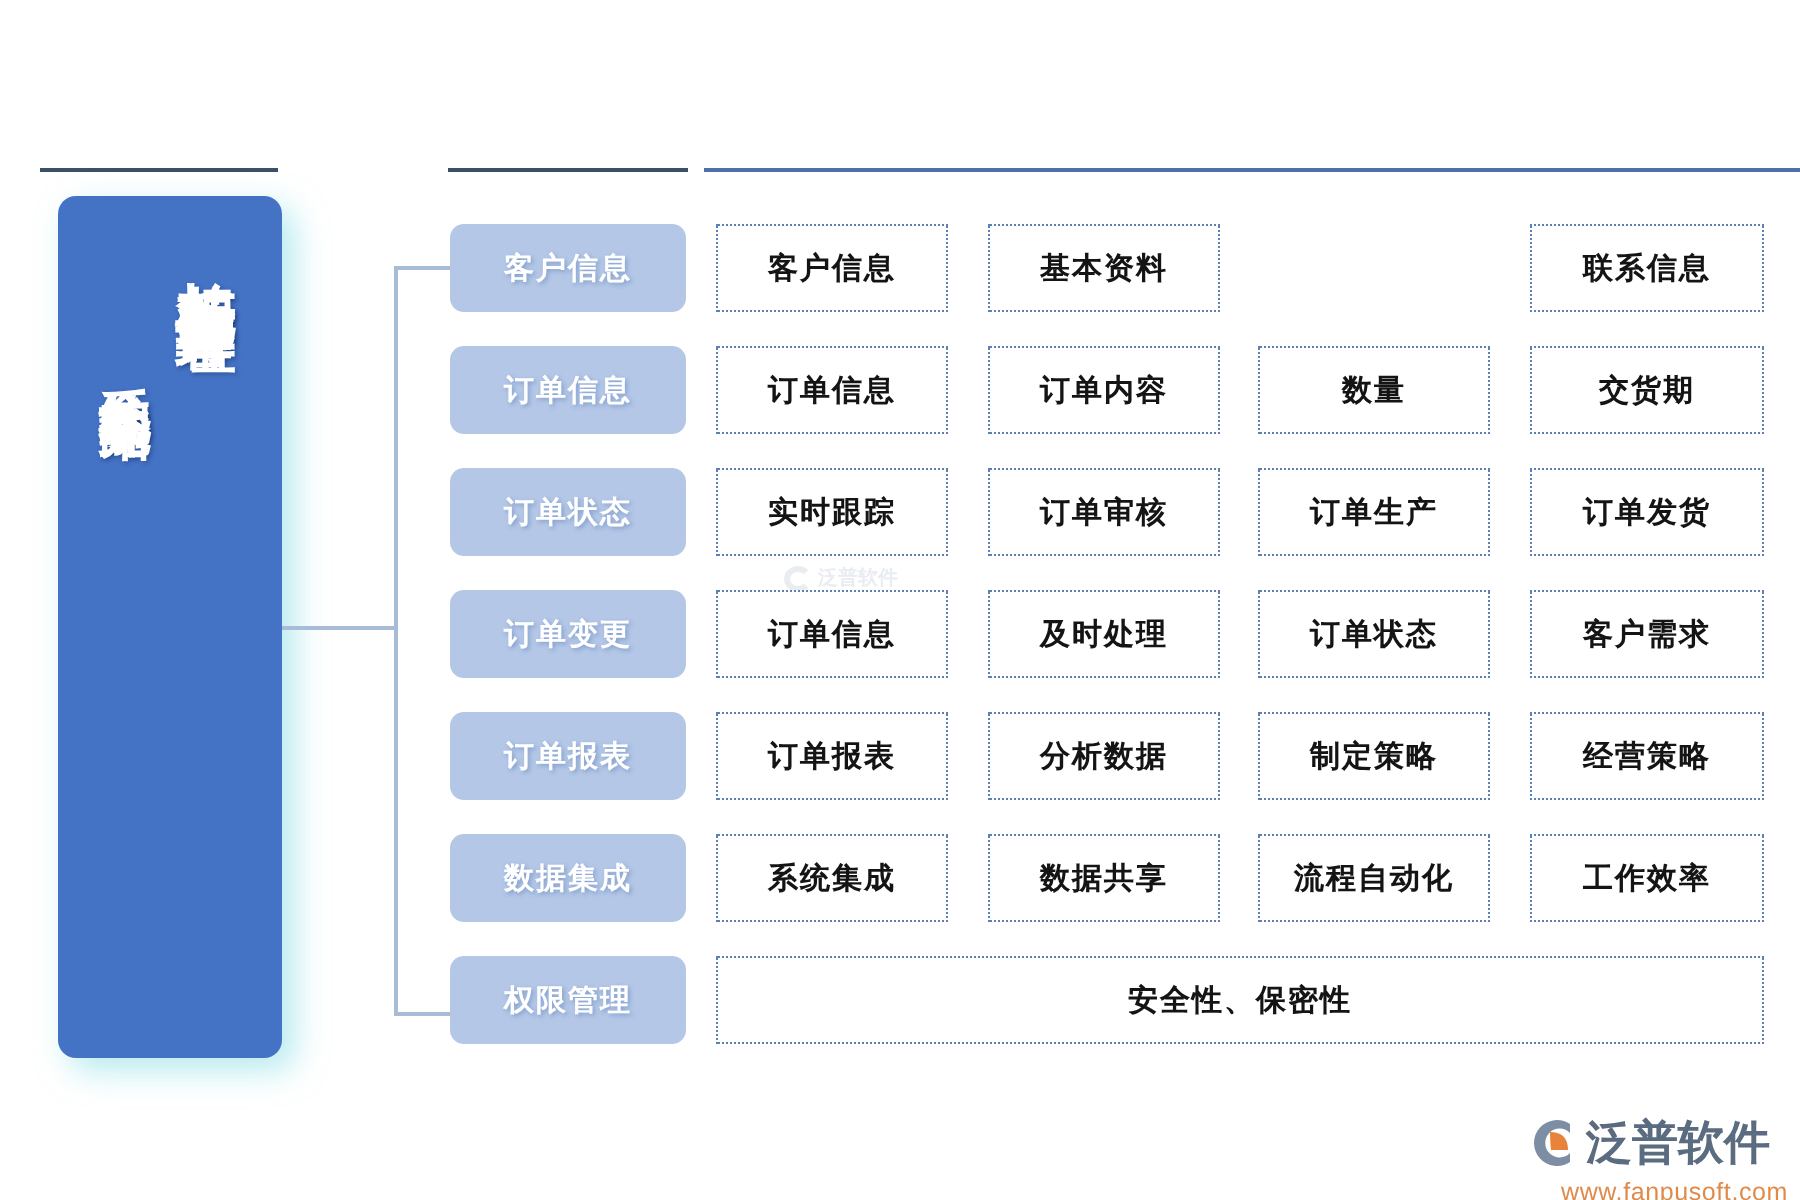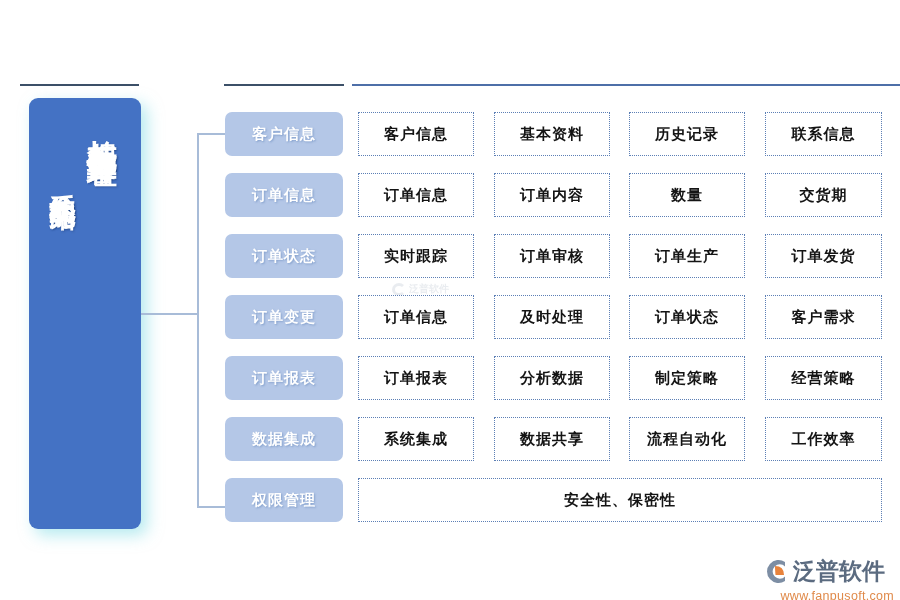--- a/index.html
+++ b/index.html
@@ -216,21 +216,20 @@
   <div class="watermark">
     <div class="wm-mark"></div>
     <div class="wm-text">泛普软件</div>
   </div>
 
   <div id="rows">
       <div class="row" style="top: 96px;">
         <div class="label-box">客户信息</div>
         <div class="cell c0">客户信息</div>
         <div class="cell c1">基本资料</div>
-        <div class="cell c2">历史记录</div>
         <div class="cell c3">联系信息</div>
       </div>
       <div class="row" style="top: 157px;">
         <div class="label-box">订单信息</div>
         <div class="cell c0">订单信息</div>
         <div class="cell c1">订单内容</div>
         <div class="cell c2">数量</div>
         <div class="cell c3">交货期</div>
       </div>
       <div class="row" style="top: 218px;">

